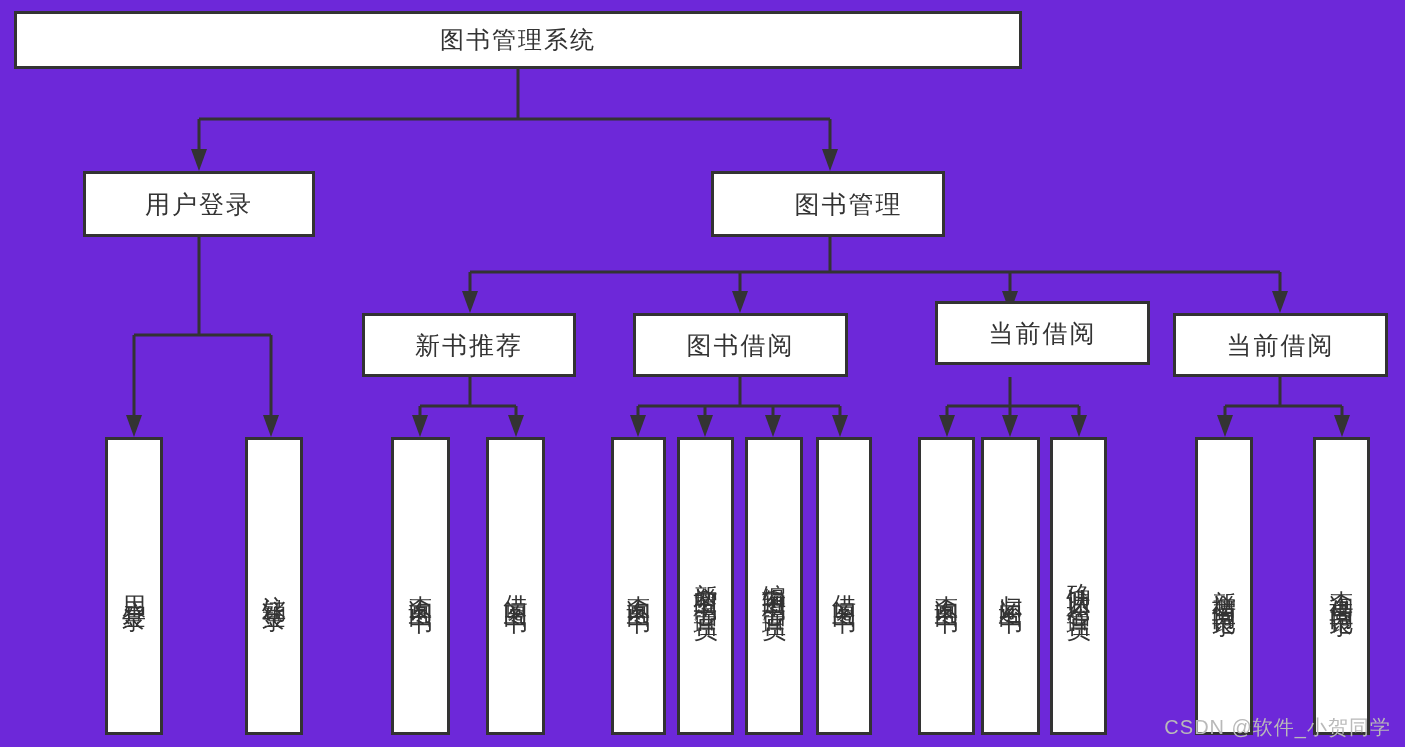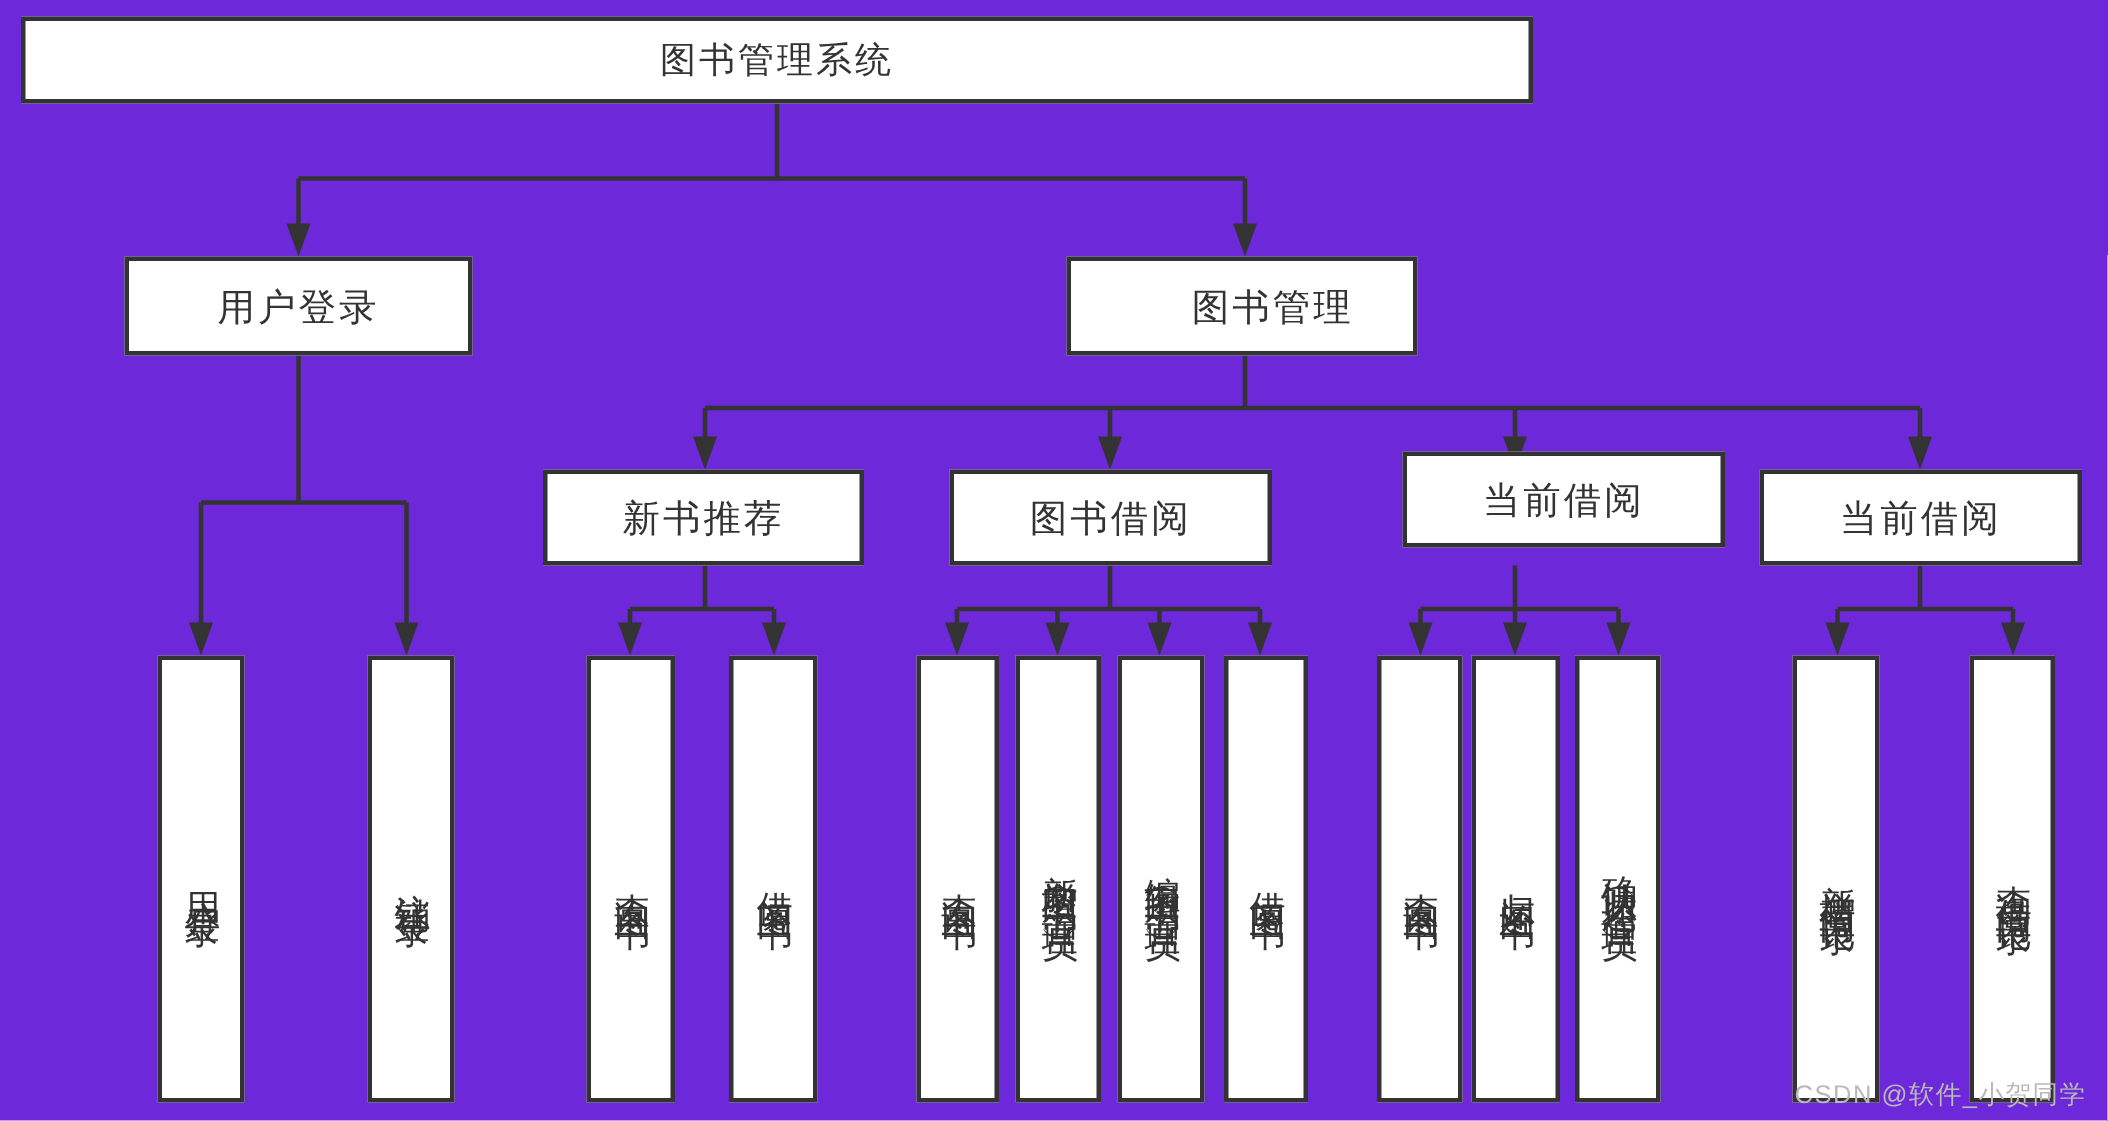--- a/index.html
+++ b/index.html
@@ -46,21 +46,21 @@
     text-orientation: mixed;
     font-size: 24px;
     letter-spacing: 5px;
     line-height: 1;
     color: #333333;
   }
   .watermark {
     position: absolute;
     right: 14px;
     bottom: 6px;
-    font-size: 17px;
+    font-size: 20px;
     letter-spacing: 1px;
     color: #b9b9b9;
     white-space: nowrap;
   }
 </style>
 </head>
 <body>
 
 <div id="stage">
 

